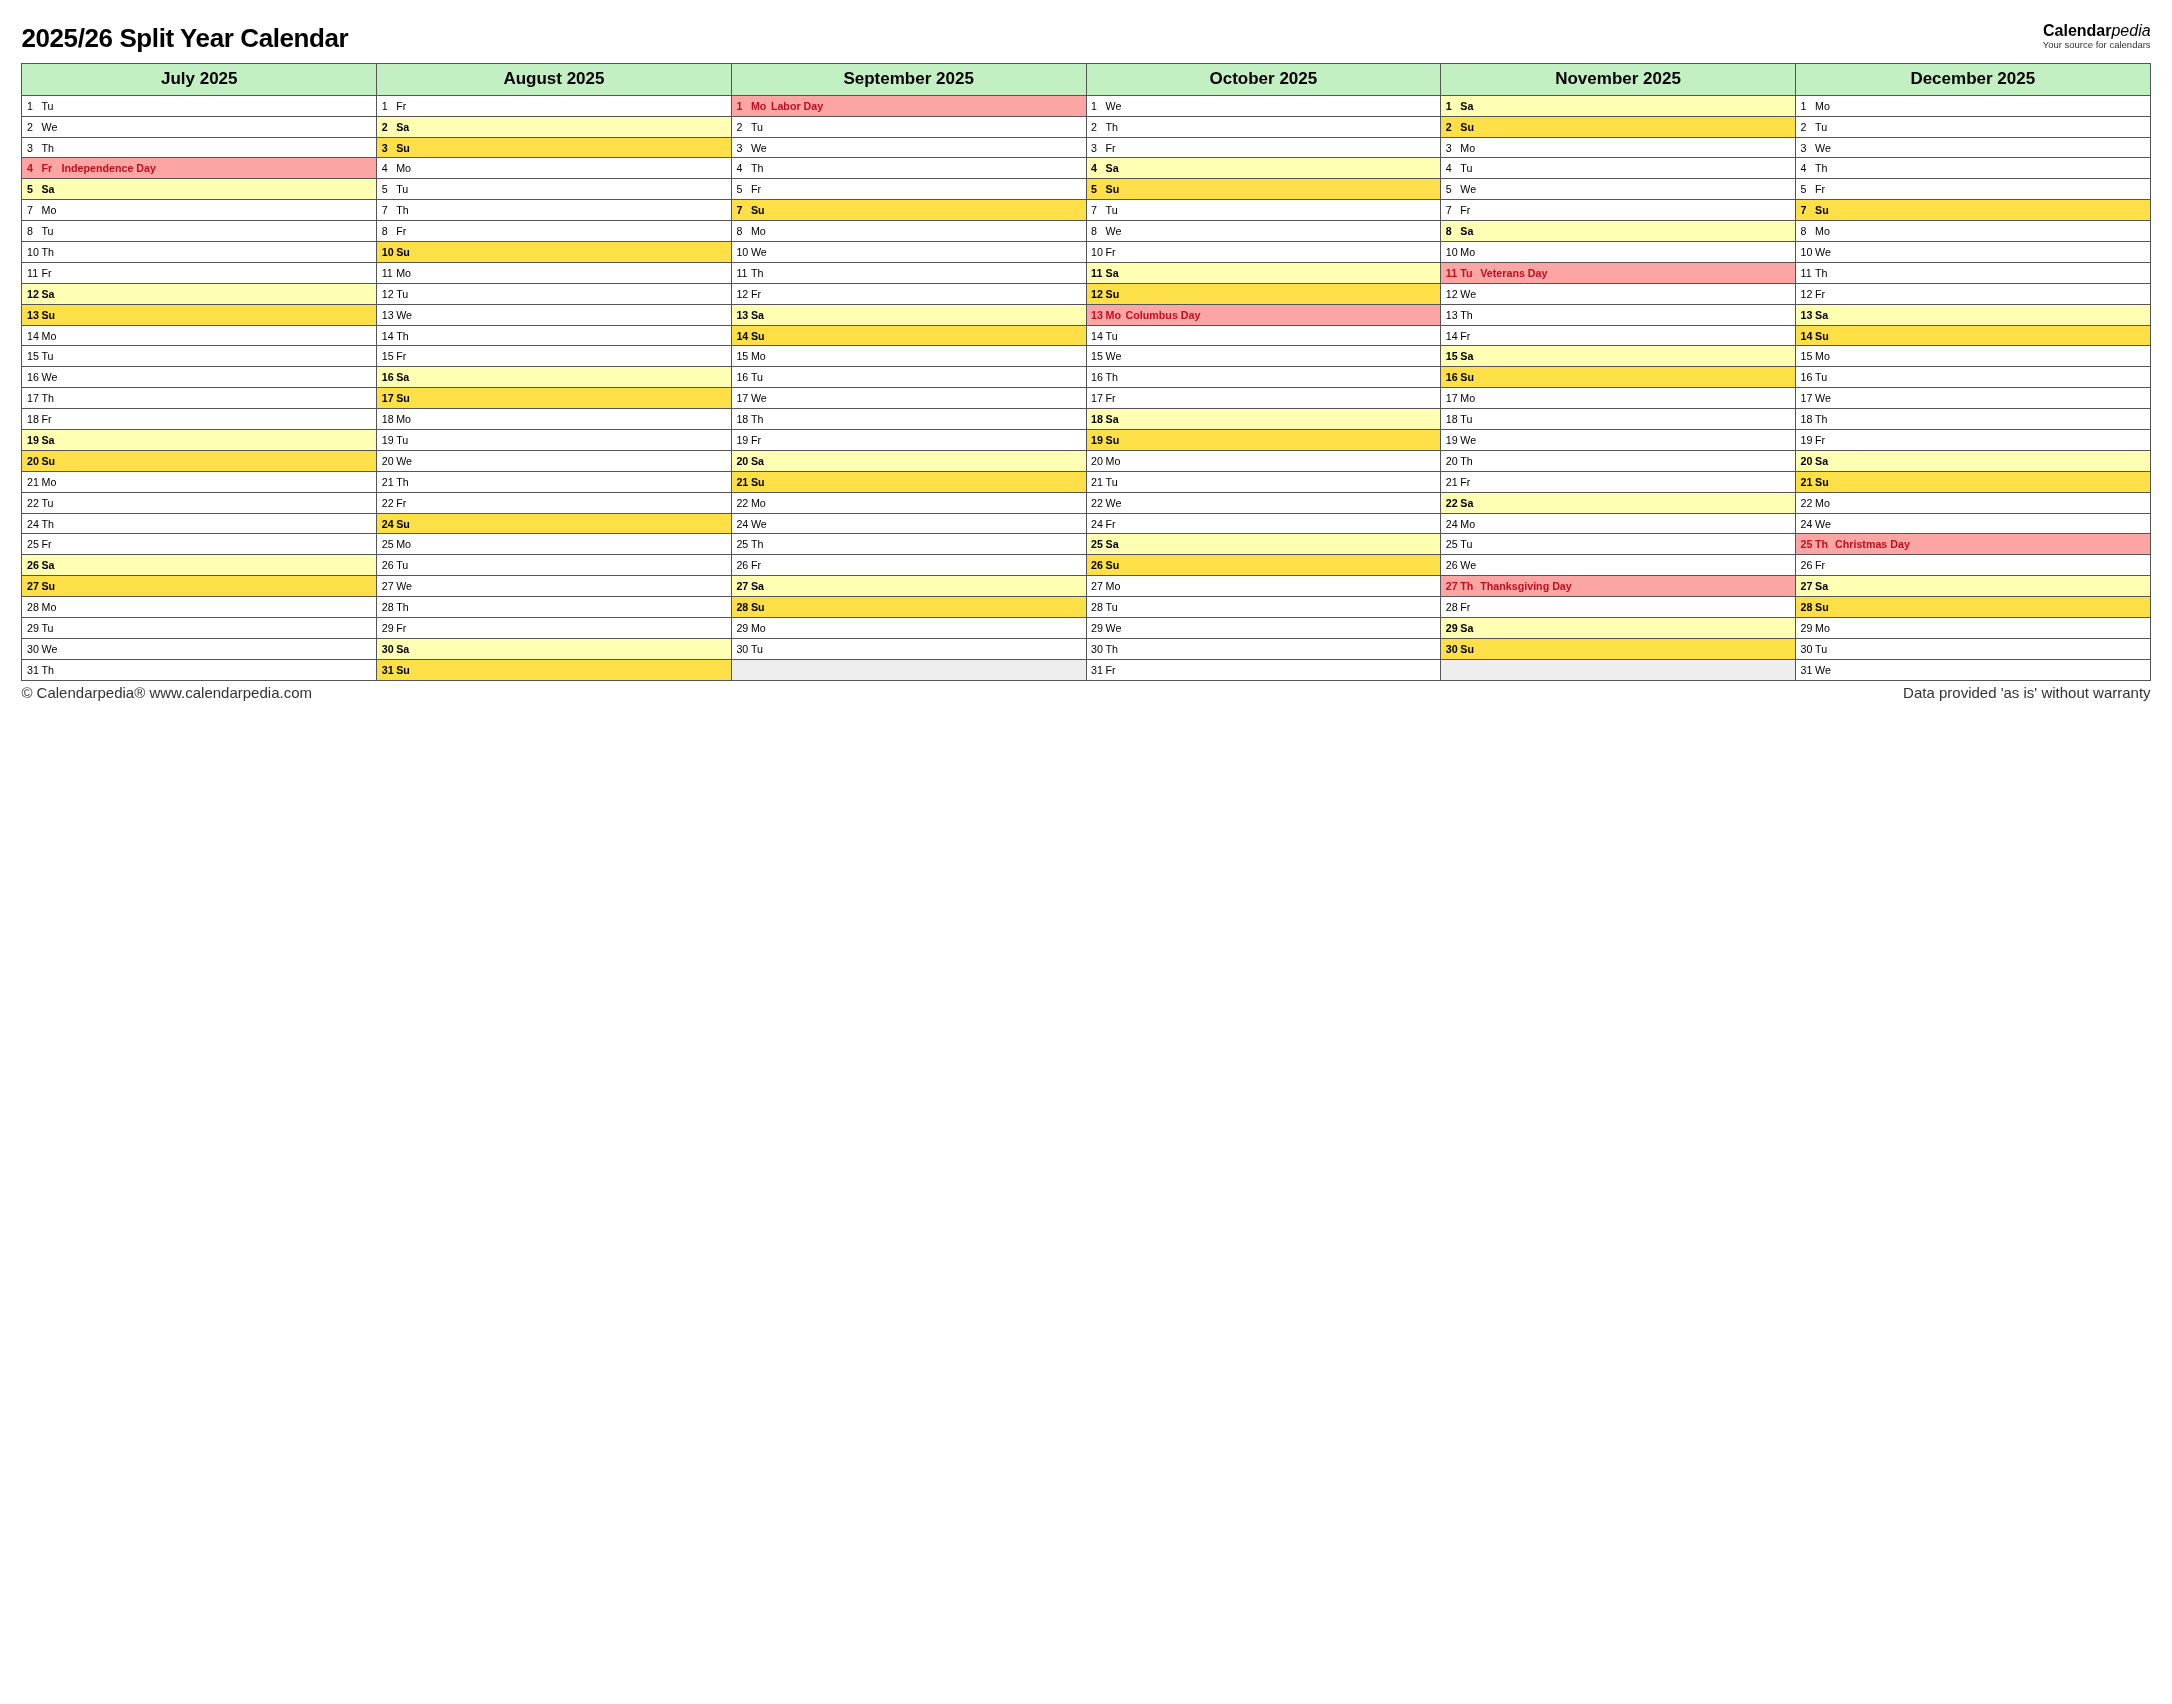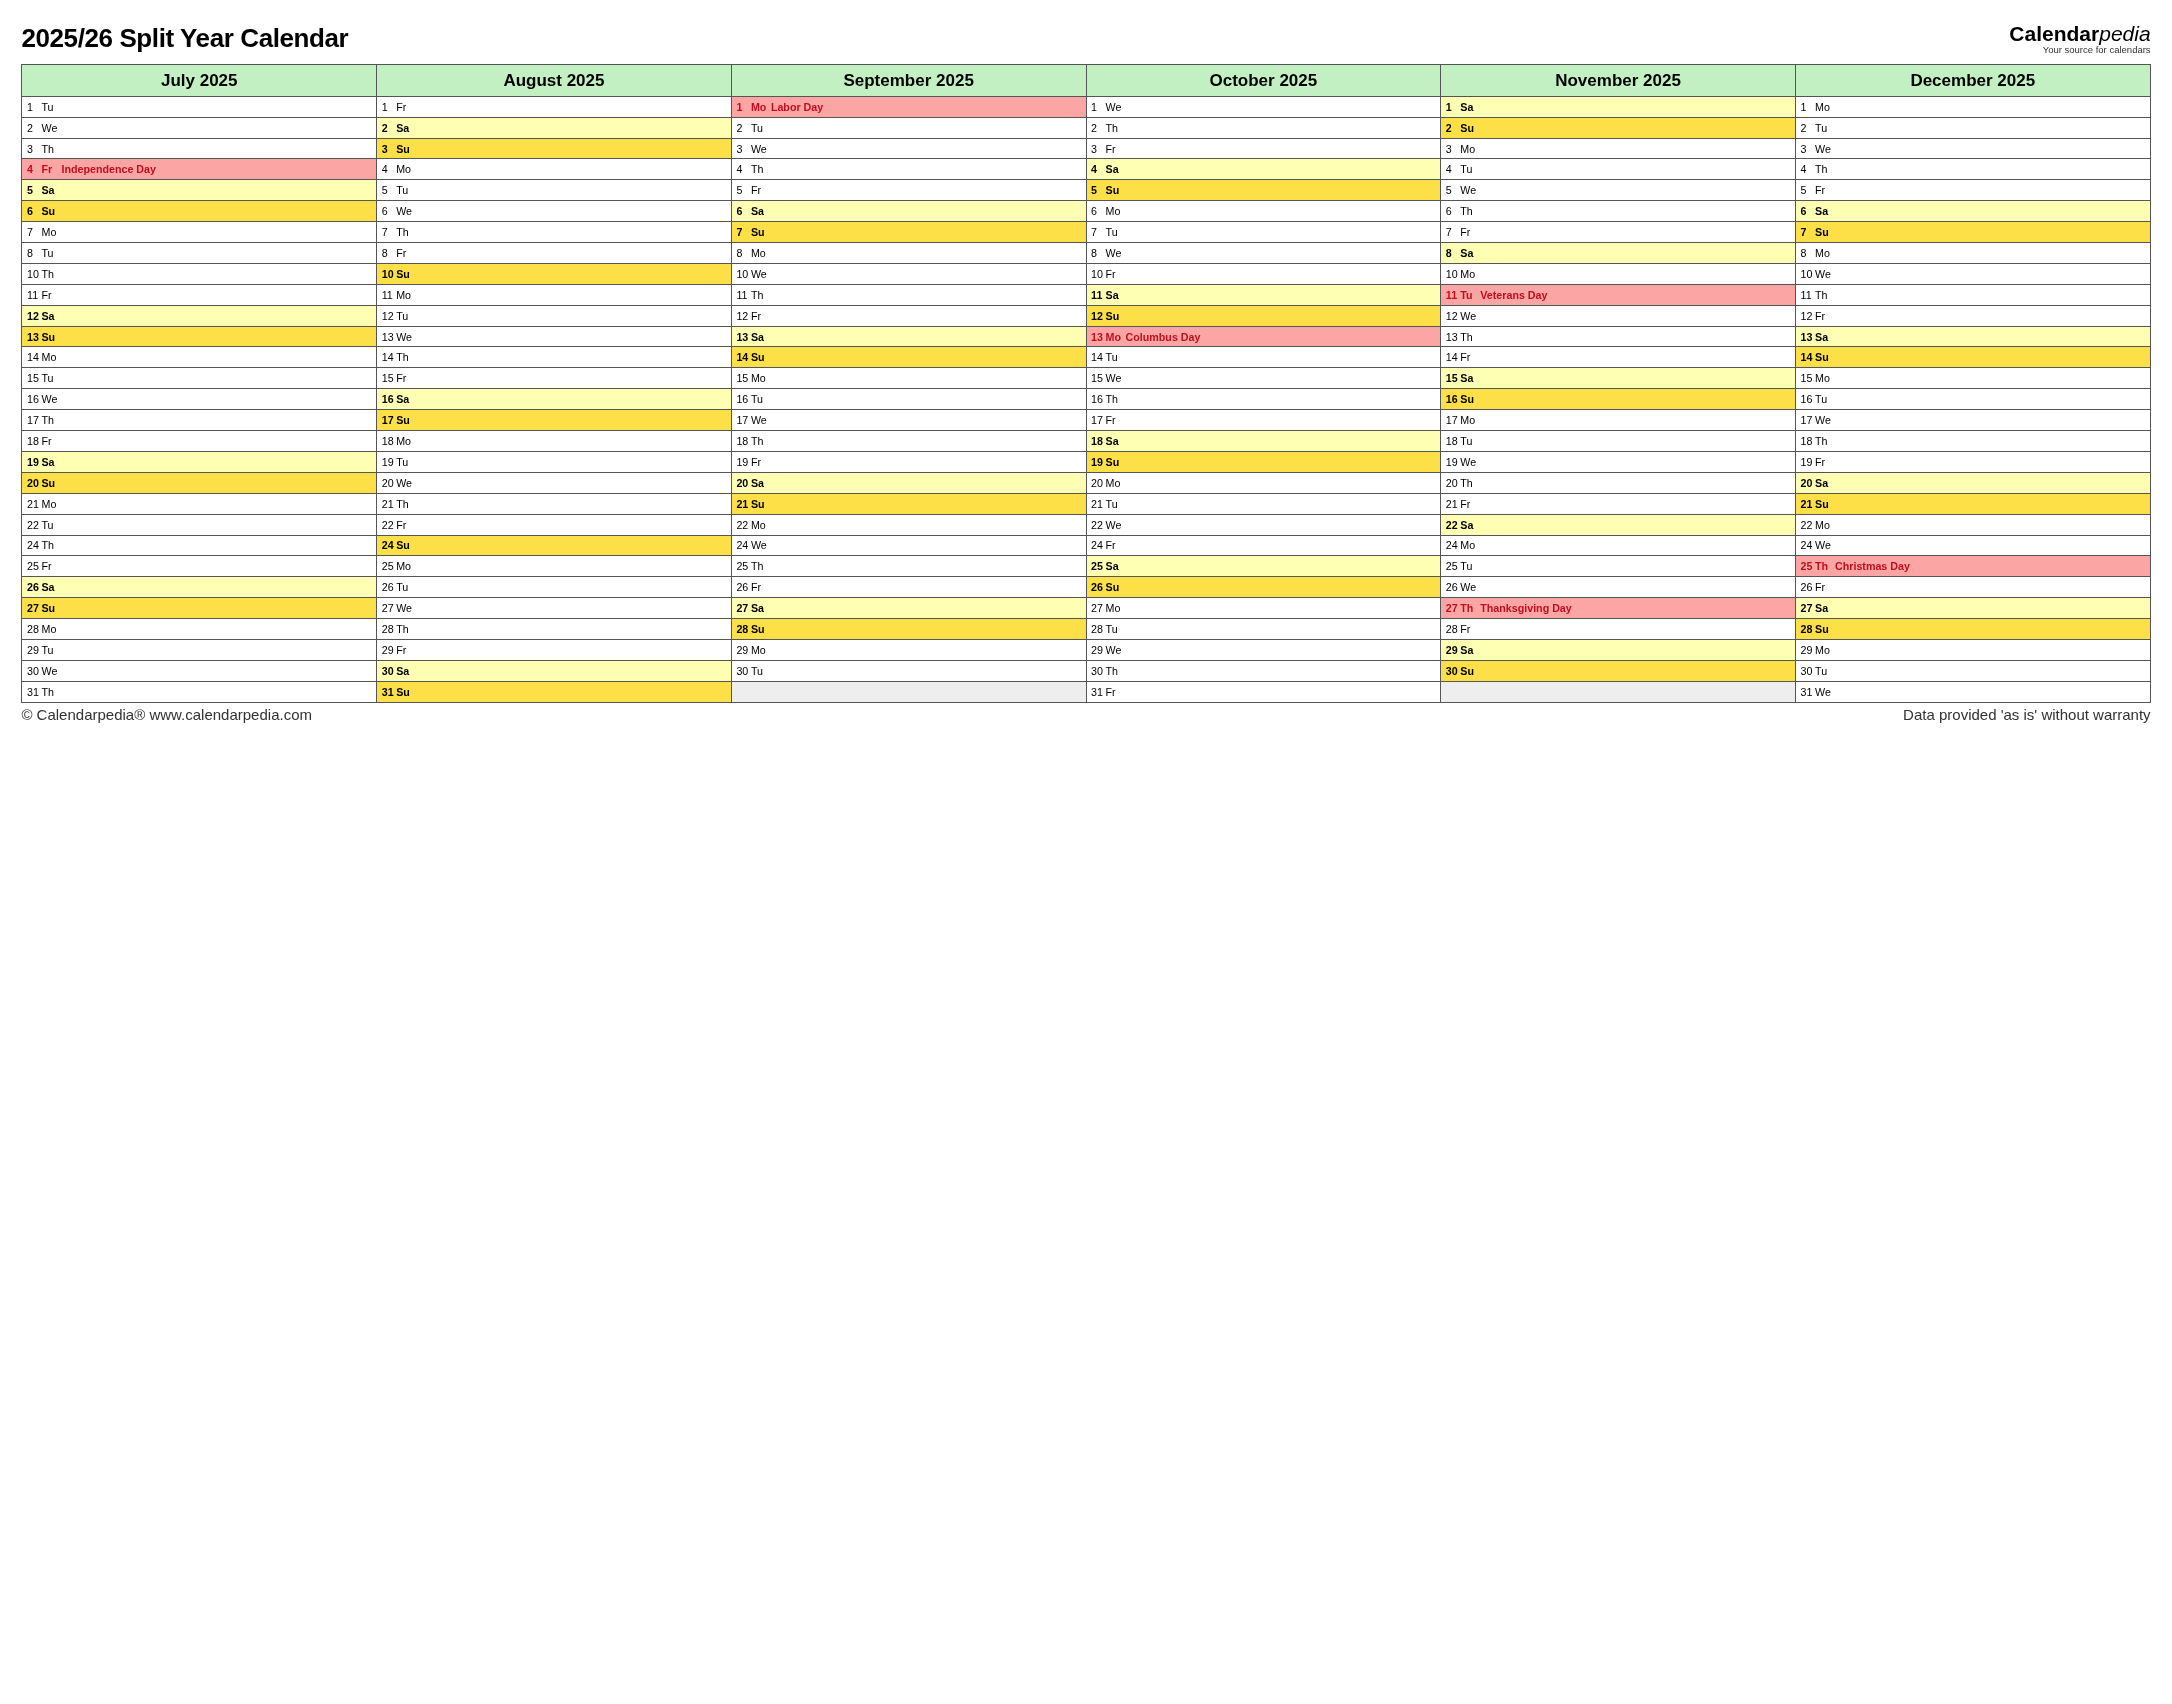--- a/index.html
+++ b/index.html
@@ -18,21 +18,21 @@
   .title {
     font-size: 26px;
     font-weight: bold;
     letter-spacing: -0.4px;
   }
   .brand {
     text-align: right;
     line-height: 1.05;
   }
   .brand-name {
-    font-size: 21px;
+    font-size: 16px;
     font-weight: bold;
     margin-left: 30px;
   }
   .brand-name .pedia { font-weight: normal; font-style: italic; }
   .brand-tag {
     font-size: 9.5px;
     color: #333;
     margin-top: 0;
   }
   table.cal {
@@ -130,28 +130,20 @@
       </tr>
       <tr>
         <td class="sat"><span class="num">5</span><span class="dow">Sa</span></td>
         <td class=""><span class="num">5</span><span class="dow">Tu</span></td>
         <td class=""><span class="num">5</span><span class="dow">Fr</span></td>
         <td class="sun"><span class="num">5</span><span class="dow">Su</span></td>
         <td class=""><span class="num">5</span><span class="dow">We</span></td>
         <td class=""><span class="num">5</span><span class="dow">Fr</span></td>
       </tr>
       <tr>
-        <td class="sun"><span class="num">6</span><span class="dow">Su</span></td>
-        <td class=""><span class="num">6</span><span class="dow">We</span></td>
-        <td class="sat"><span class="num">6</span><span class="dow">Sa</span></td>
-        <td class=""><span class="num">6</span><span class="dow">Mo</span></td>
-        <td class=""><span class="num">6</span><span class="dow">Th</span></td>
-        <td class="sat"><span class="num">6</span><span class="dow">Sa</span></td>
-      </tr>
-      <tr>
         <td class=""><span class="num">7</span><span class="dow">Mo</span></td>
         <td class=""><span class="num">7</span><span class="dow">Th</span></td>
         <td class="sun"><span class="num">7</span><span class="dow">Su</span></td>
         <td class=""><span class="num">7</span><span class="dow">Tu</span></td>
         <td class=""><span class="num">7</span><span class="dow">Fr</span></td>
         <td class="sun"><span class="num">7</span><span class="dow">Su</span></td>
       </tr>
       <tr>
         <td class=""><span class="num">8</span><span class="dow">Tu</span></td>
         <td class=""><span class="num">8</span><span class="dow">Fr</span></td>

